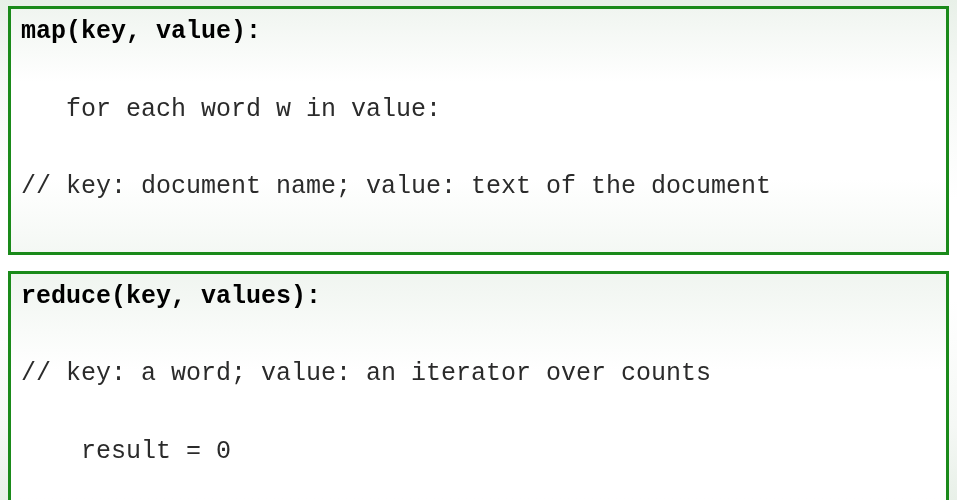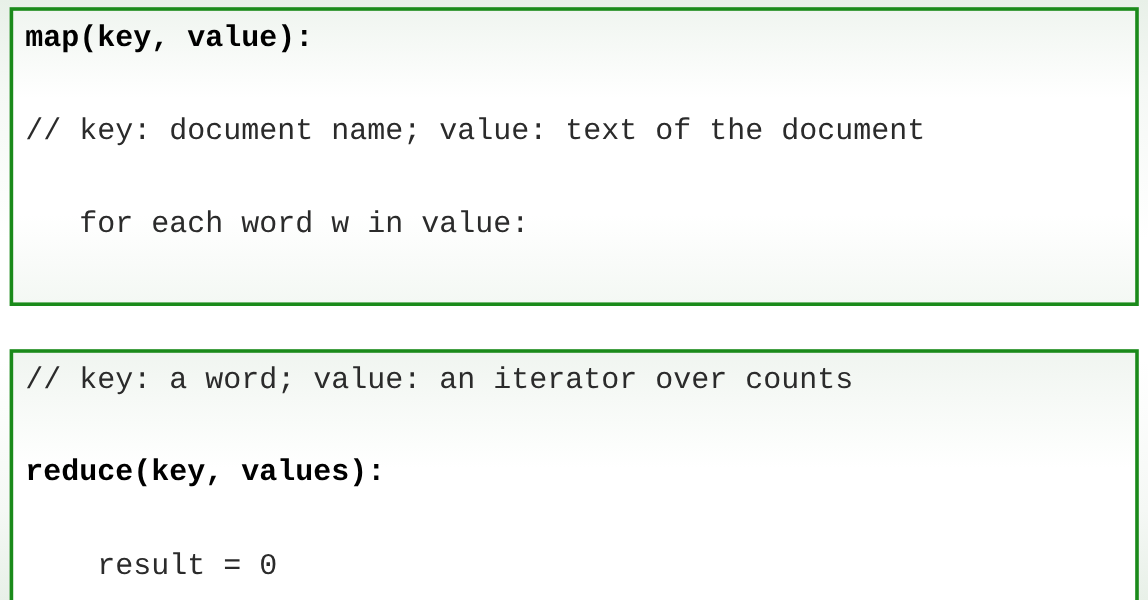--- a/index.html
+++ b/index.html
@@ -13,44 +13,44 @@
     background: linear-gradient(180deg, #e8f0e8 0%, #f5f8f5 15%, #ffffff 40%, #ffffff 60%, #f5f8f5 85%, #e8f0e8 100%);
     padding: 6px 8px;
     font-family: "Courier New", Courier, monospace;
     font-size: 25px;
     line-height: 1.55;
   }
   .code-box {
     border: 3px solid #1a8a1a;
     background: linear-gradient(180deg, #f0f5f0 0%, #ffffff 30%, #ffffff 70%, #f4f8f4 100%);
     padding: 4px 10px 6px 10px;
-    margin-bottom: 36px;
+    margin-bottom: 16px;
     color: #2b2b2b;
   }
   .code-box:last-child { margin-bottom: 0; }
   pre {
     margin: 0;
     font-family: inherit;
     font-size: inherit;
     white-space: pre;
   }
   .line { display: block; }
   .bold { font-weight: bold; color: #000; }
   .red-bold { font-weight: bold; color: #d41a1a; }
 </style>
 </head>
 <body>
 
 <div class="code-box">
   <pre><span class="line bold">map(key, value):</span>
+<span class="line">   for each word w in value:</span>
 <span class="line">// key: document name; value: text of the document</span>
-<span class="line">   for each word w in value:</span>
 </pre>
 </div>
 
 <div class="code-box">
-  <pre><span class="line">// key: a word; value: an iterator over counts</span>
-<span class="line bold">reduce(key, values):</span>
+  <pre><span class="line bold">reduce(key, values):</span>
+<span class="line">// key: a word; value: an iterator over counts</span>
 <span class="line">    result = 0</span>
 
 
 </pre>
 </div>
 
 </body></html>

